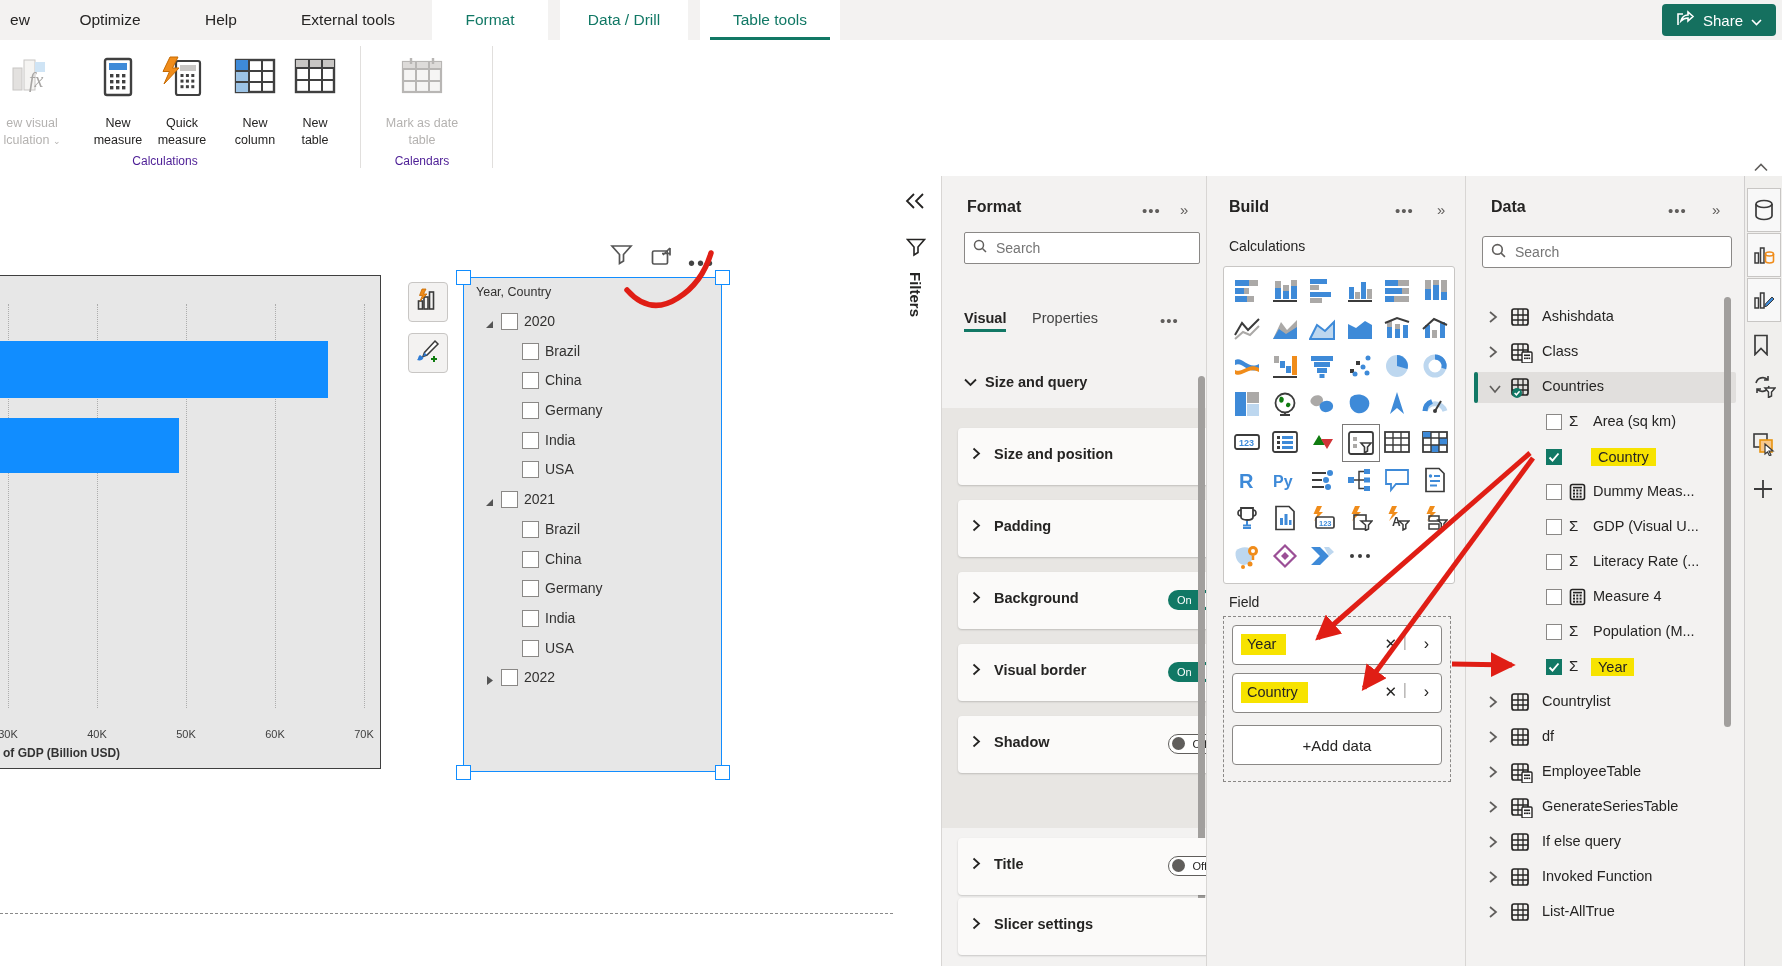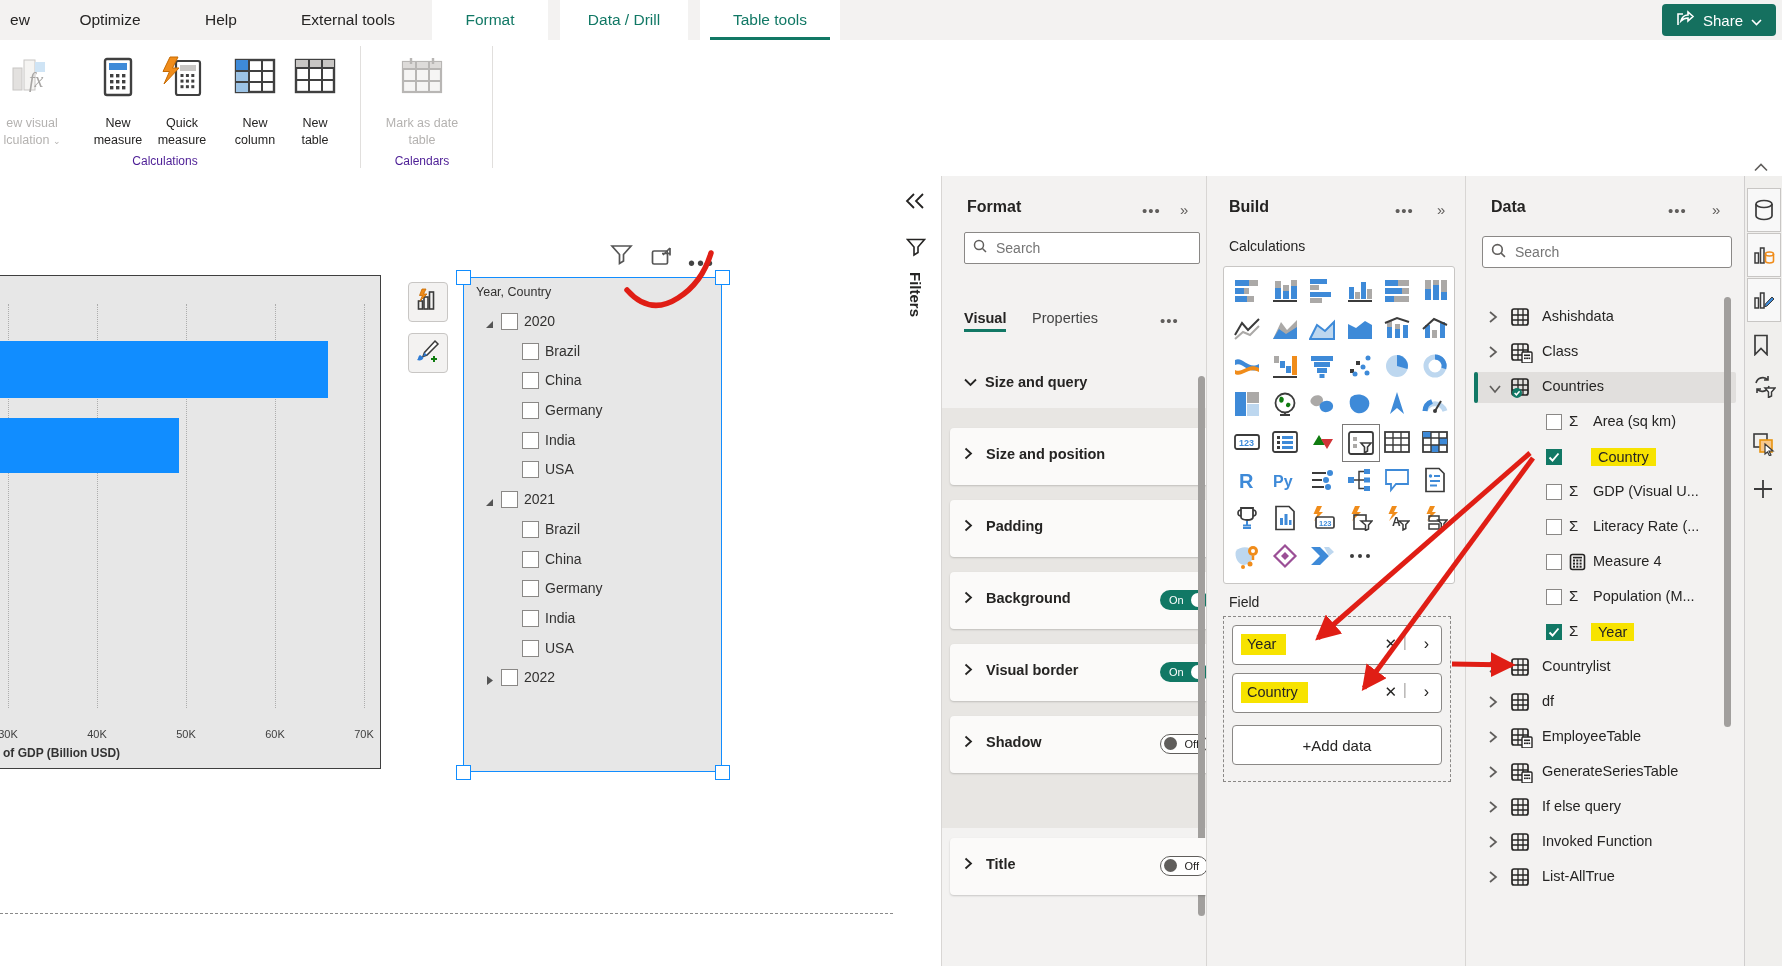--- a/index.html
+++ b/index.html
@@ -51,21 +51,21 @@
   .pane-dots{position:absolute;font-size:15px;color:#605e5c;letter-spacing:1px;}
   .pane-chev2{position:absolute;font-size:15px;color:#605e5c;}
   .searchbox{position:absolute;height:30px;background:#fff;border:1px solid #8a8886;border-radius:2px;display:flex;align-items:center;padding:0 8px;gap:7px;}
   .searchbox input{border:none;outline:none;background:transparent;font-size:14px;color:#252423;width:100%;font-family:inherit;}
   
   .fmt-tab{position:absolute;top:134px;font-size:14.5px;color:#444;}
   .fmt-tab.sel{font-weight:bold;color:#252423;}
   .fmt-tab.sel .tul{position:absolute;left:0;right:0;bottom:-6px;height:3px;background:#117865;}
   .sec-head{position:absolute;left:22px;top:198px;font-size:14.5px;font-weight:bold;color:#252423;}
   .cards-bg{position:absolute;left:0;top:232px;width:265px;height:420px;background:#e8e6e3;}
-  .fcard{position:absolute;left:8px;width:270px;height:57px;background:#fbfaf9;border-radius:4px;
+  .fcard{position:absolute;left:16px;width:270px;height:57px;background:#fbfaf9;border-radius:4px;
     box-shadow:0 1px 2px rgba(0,0,0,.18);}
   .fcard .chev,.exp-chev{color:#252423;}
   .fcard-label{position:absolute;left:36px;top:18px;font-size:14.5px;font-weight:bold;color:#252423;}
   .fcard .chev{position:absolute;left:14px;top:18px;}
   .toggle{position:absolute;right:12px;top:18px;width:48px;height:20px;border-radius:10px;font-size:11px;}
   .toggle.on{background:#117865;color:#fff;}
   .toggle.on .kn{position:absolute;right:3px;top:3px;width:14px;height:14px;border-radius:50%;background:#fff;}
   .toggle.on .tx{position:absolute;left:9px;top:4px;}
   .toggle.off{background:#fff;border:1px solid #605e5c;color:#252423;box-sizing:border-box;}
   .toggle.off .kn{position:absolute;left:3px;top:2px;width:13px;height:13px;border-radius:50%;background:#605e5c;}
@@ -443,20 +443,26 @@
   <div class="fcard" style="top: 662px;">
         <span class="chev"><svg width="9" height="13" viewBox="0 0 9 13">
             <path d="M1.5 1.5 L7 6.5 L1.5 11.5" fill="none" stroke="#252423" stroke-width="1.8"></path>
           </svg></span>
     <span class="fcard-label">Title</span>
         <span class="toggle off">
           <span class="kn"></span>
           <span class="tx">Off</span>
         </span>
       </div>
+      <div class="fcard" style="top: 722px;">
+        <span class="chev"><svg width="9" height="13" viewBox="0 0 9 13">
+            <path d="M1.5 1.5 L7 6.5 L1.5 11.5" fill="none" stroke="#252423" stroke-width="1.8"></path>
+          </svg></span>
+    <span class="fcard-label">Slicer settings</span>
+      </div>
     </div>
 
   <div class="pane" id="buildPane" style="left:1206px;width:259px">
     <div class="pane-title" style="left:22px;top:22px">Build</div>
     <div class="pane-dots" style="left:188px;top:26px">•••</div>
     <div class="pane-chev2" style="left:230px;top:25px">»</div>
     <div style="position:absolute;left:22px;top:62px;font-size:14px">Calculations</div>
     <div class="sug-box" id="sugBox">
         <div class="sug-cell" style="left: 5px; top: 5px;">
           <svg width="26" height="26" viewBox="0 0 26 26">
@@ -872,20 +878,39 @@
         <div class="t-row">
           <span class="t-chk"></span>
           <span class="t-sigma">Σ</span>
           <span class="t-flabel">Area (sq km)</span>
         </div>
         <div class="t-row">
           <span class="t-chk checked"><svg width="14" height="14" viewBox="0 0 14 14">
               <path d="M2.5 7.5 L5.5 10.5 L11.5 3.5" fill="none" stroke="#fff" stroke-width="1.9"></path>
             </svg></span>
           <span class="t-flabel hl">Country</span>
+        </div>
+        <div class="t-row">
+          <span class="t-chk"></span>
+          <span class="t-sigma" style="top:8px"><svg width="17" height="18" viewBox="0 0 17 18">
+              <rect x="1.5" y="1.5" width="14" height="15" rx="2" fill="none" stroke="#252423" stroke-width="1.6"></rect>
+              <g fill="#252423">
+                <rect x="4" y="6.5" width="2" height="2"></rect>
+                <rect x="7.3" y="6.5" width="2" height="2"></rect>
+                <rect x="10.6" y="6.5" width="2" height="2"></rect>
+                <rect x="4" y="9.6" width="2" height="2"></rect>
+                <rect x="7.3" y="9.6" width="2" height="2"></rect>
+                <rect x="10.6" y="9.6" width="2" height="2"></rect>
+                <rect x="4" y="12.7" width="2" height="2"></rect>
+                <rect x="7.3" y="12.7" width="2" height="2"></rect>
+                <rect x="10.6" y="12.7" width="2" height="2"></rect>
+              </g>
+              <rect x="4" y="3.8" width="9" height="1.6" fill="#252423"></rect>
+            </svg></span>
+          <span class="t-flabel">Dummy Meas...</span>
         </div>
         <div class="t-row">
           <span class="t-chk"></span>
           <span class="t-sigma">Σ</span>
           <span class="t-flabel">GDP (Visual U...</span>
         </div>
         <div class="t-row">
           <span class="t-chk"></span>
           <span class="t-sigma">Σ</span>
           <span class="t-flabel">Literacy Rate (...</span>

